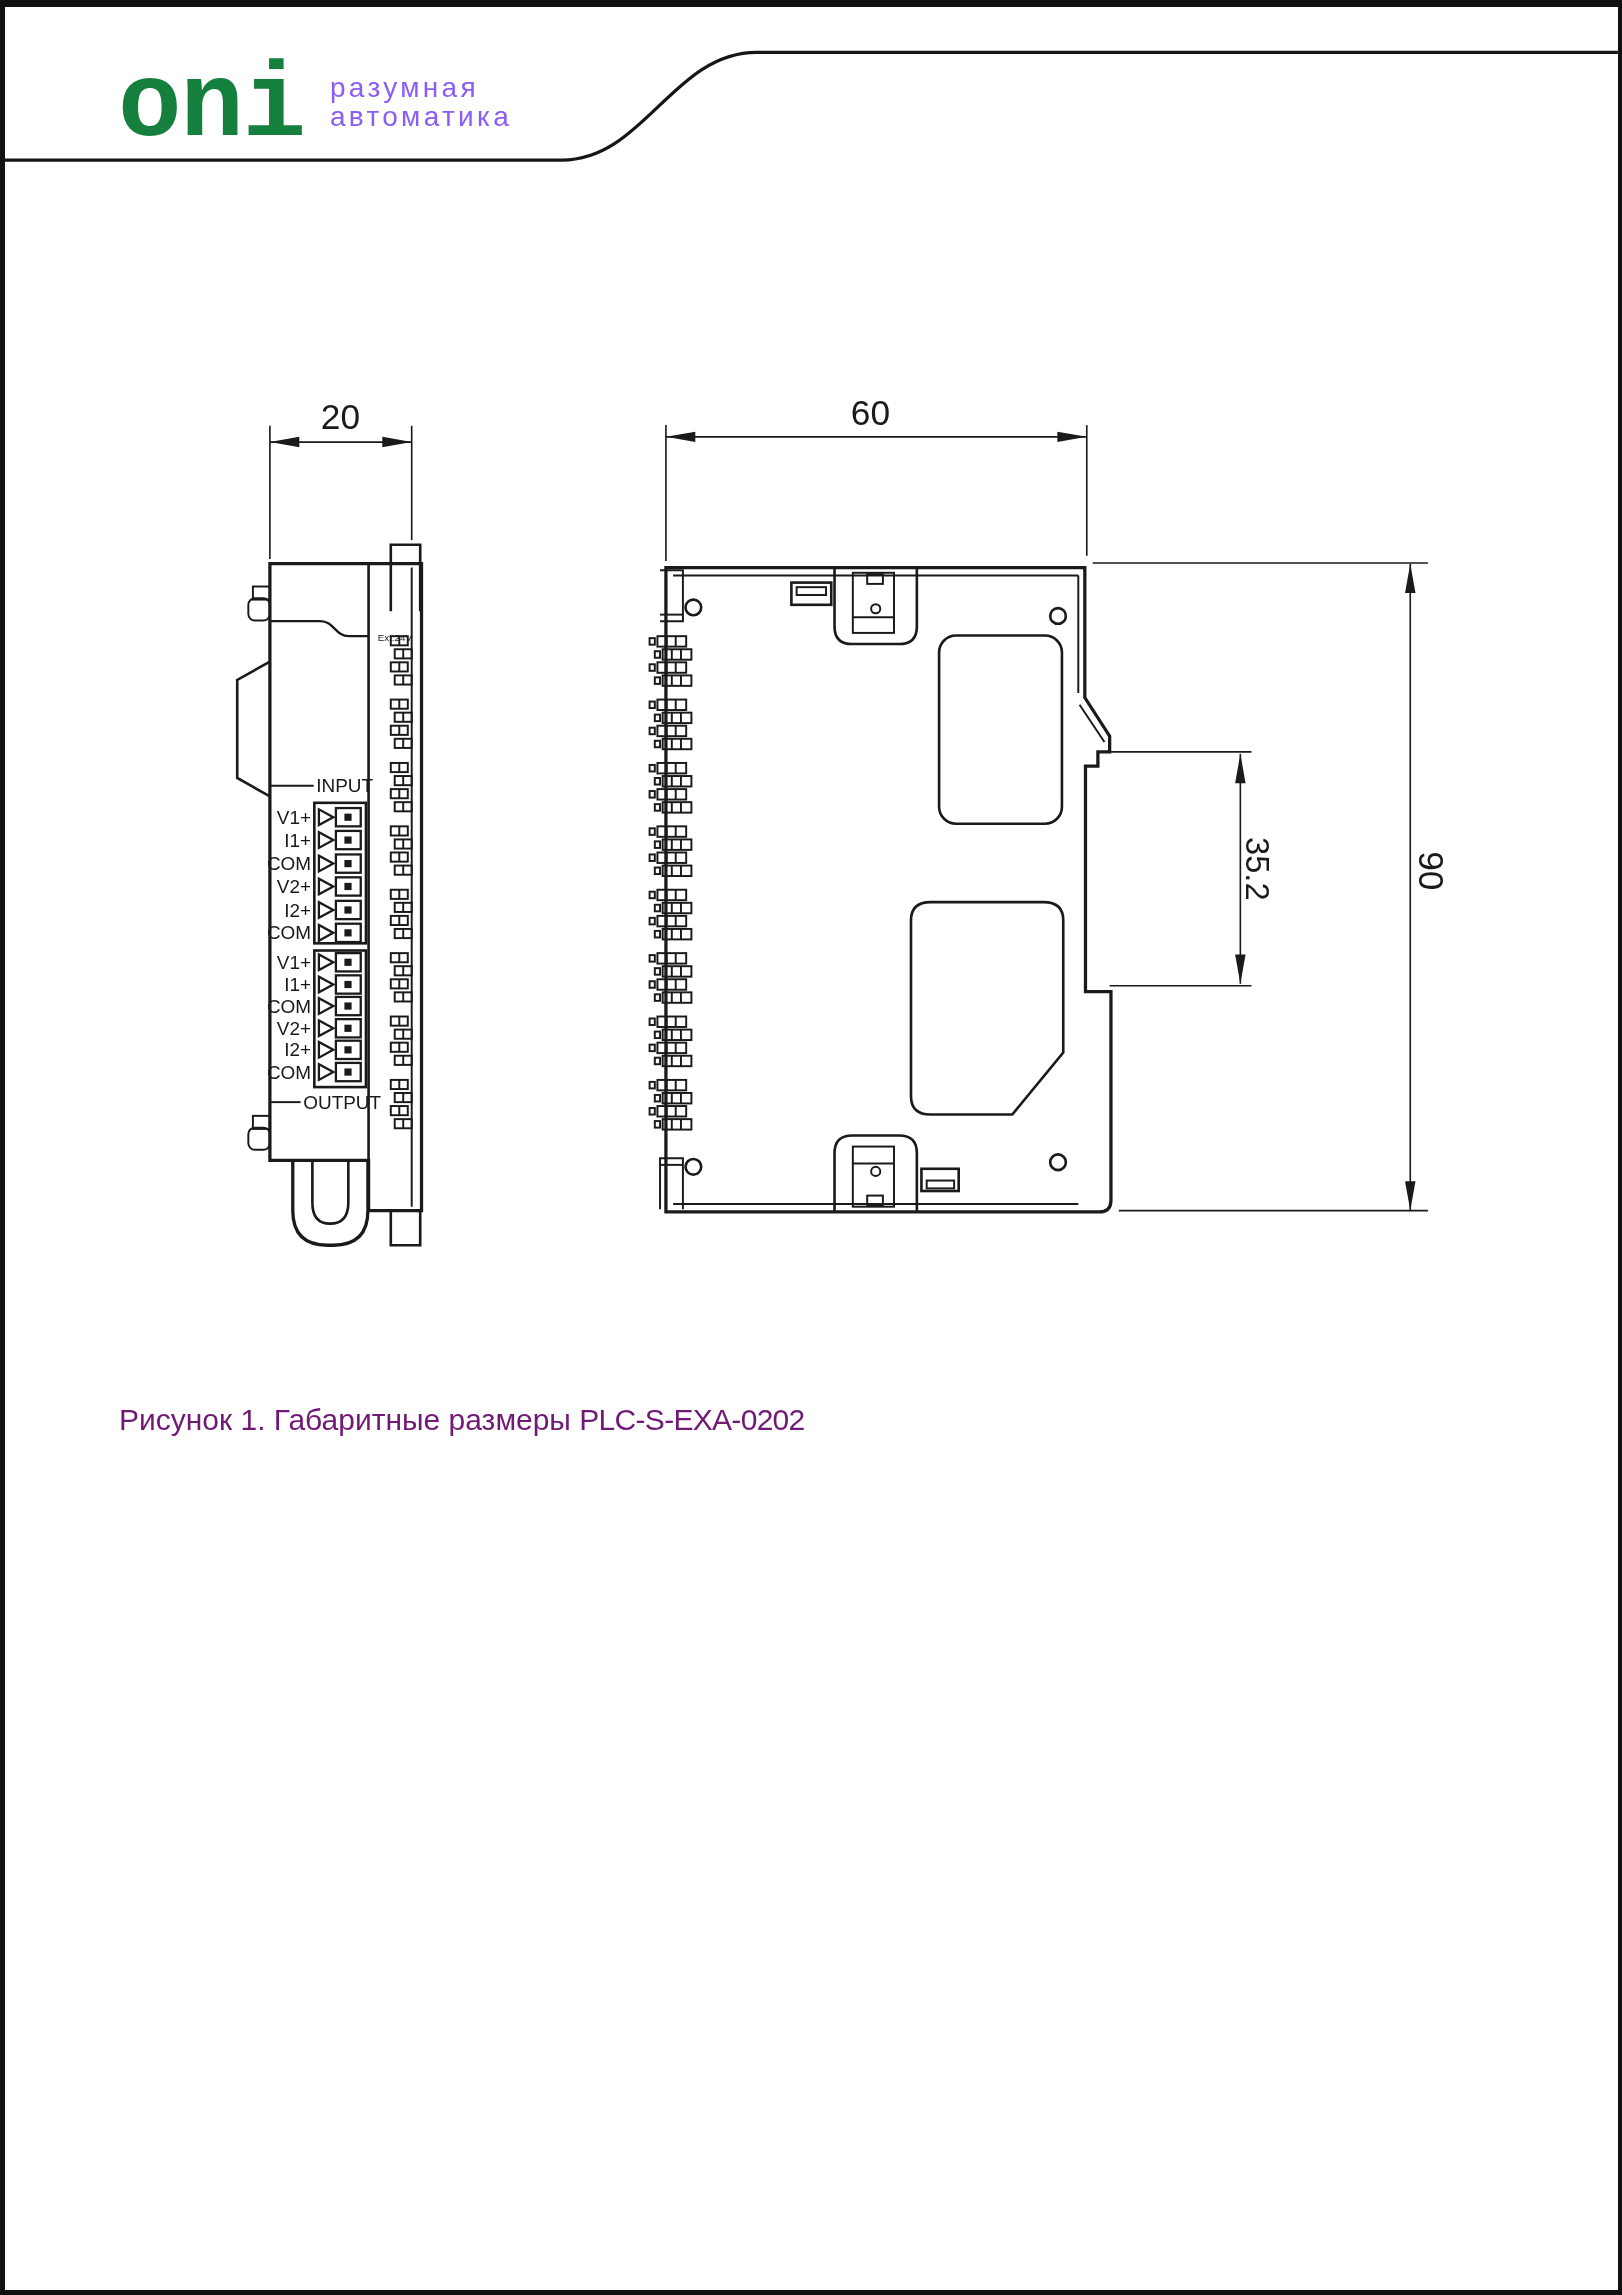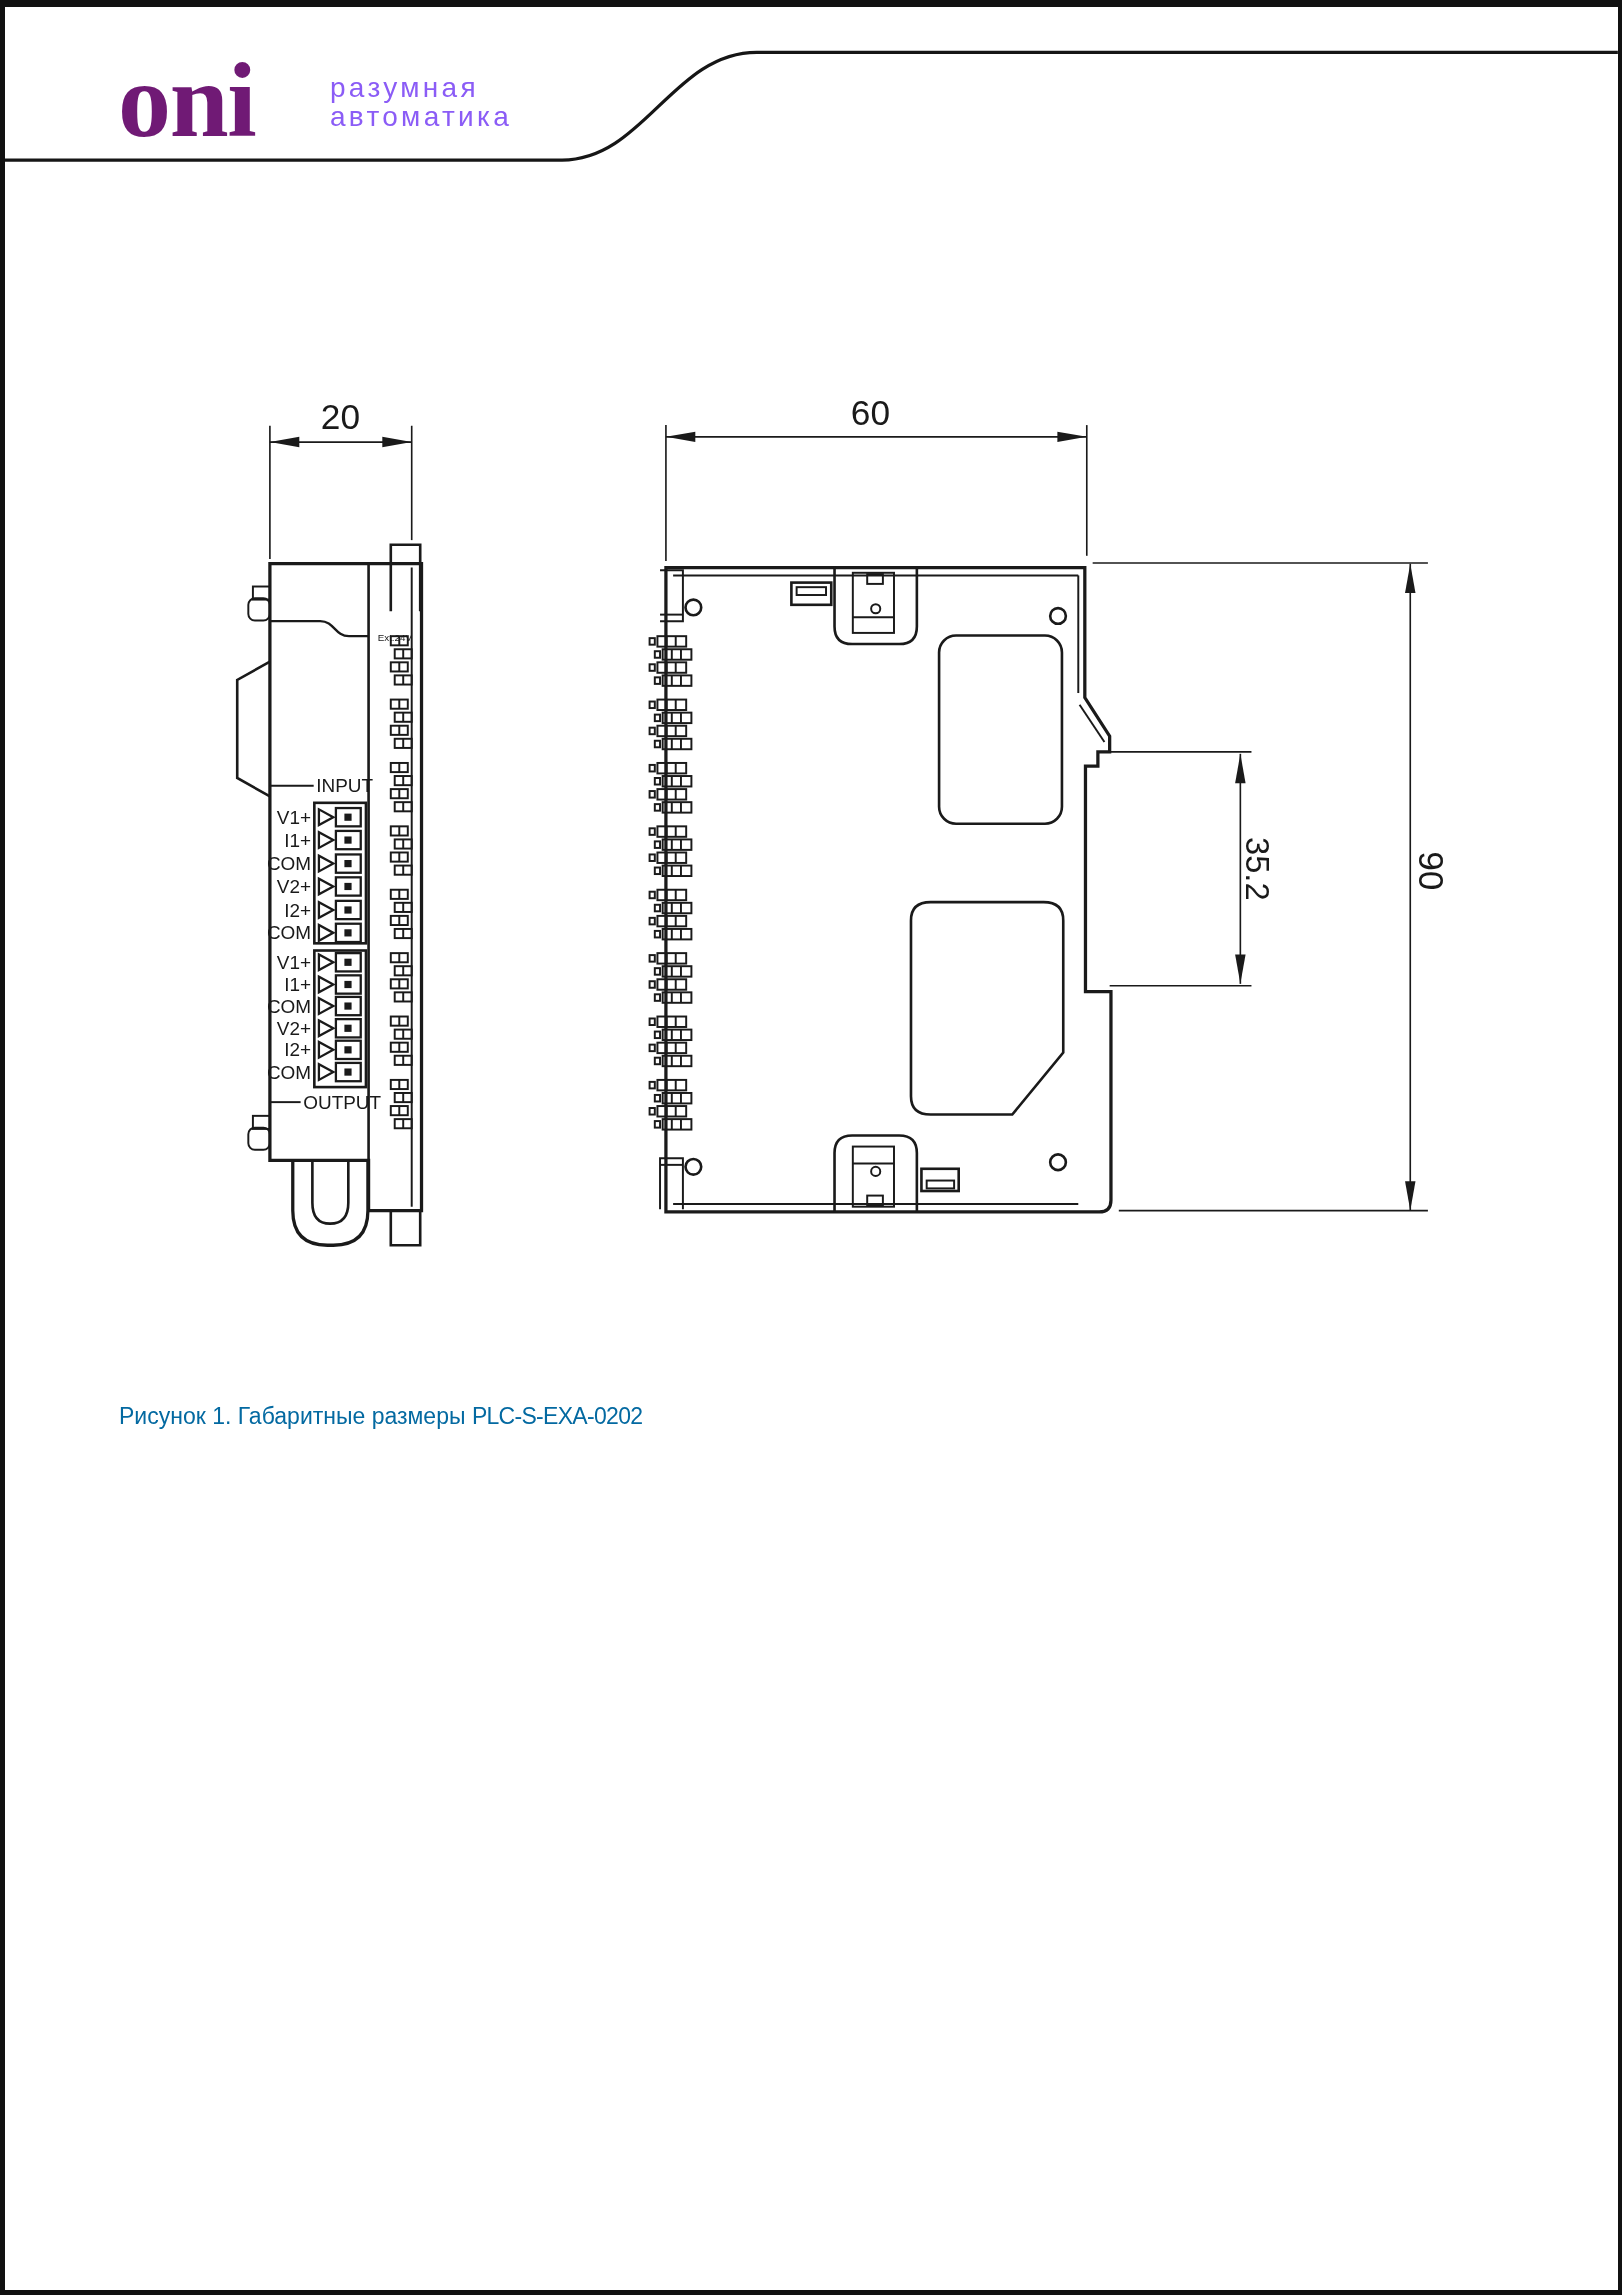--- a/index.html
+++ b/index.html
@@ -10,35 +10,35 @@
     font-family:"Liberation Sans", sans-serif;
     overflow:hidden;
   }
   .border{position:absolute;background:#111;}
   #border-top{left:0;top:0;width:1622px;height:7.2px;}
   #border-left{left:0;top:0;width:4.6px;height:2295px;}
   #border-right{right:0;top:0;width:3.9px;height:2295px;}
   #border-bottom{left:0;bottom:0;width:1622px;height:4.6px;}
 
   #logo{
-    position:absolute;left:118px;top:48px;
-    font-family:Liberation Serif, serif;
+    position:absolute;left:118px;top:54px;
+    font-family:Liberation Mono, monospace;
     font-size:106px;line-height:106px;font-weight:600;
-    letter-spacing:-1.3px;color:#701a75;
+    letter-spacing:-1.3px;color:#15803d;
   }
   #tagline{
     position:absolute;left:330px;top:73px;
     font-size:28px;line-height:29px;letter-spacing:3.3px;
     color:#8b5cf6;font-weight:400;
   }
   #swoosh{position:absolute;left:0;top:0;}
 
   #caption{
     position:absolute;left:119px;top:1403px;
-    font-size:23px;color:#0369a1;letter-spacing:0px;
+    font-size:30px;color:#701a75;letter-spacing:0px;
     white-space:nowrap;
   }
   #caption .model{letter-spacing:-0.7px;}
 
   #drawing-svg{position:absolute;left:0;top:0;}
   text{fill:#1a1a1a;}
   .dimtxt{font-family:"Liberation Sans", sans-serif;font-size:54px;}
   .lbl{font-family:"Liberation Sans", sans-serif;font-size:29px;}
 </style>
 </head>

